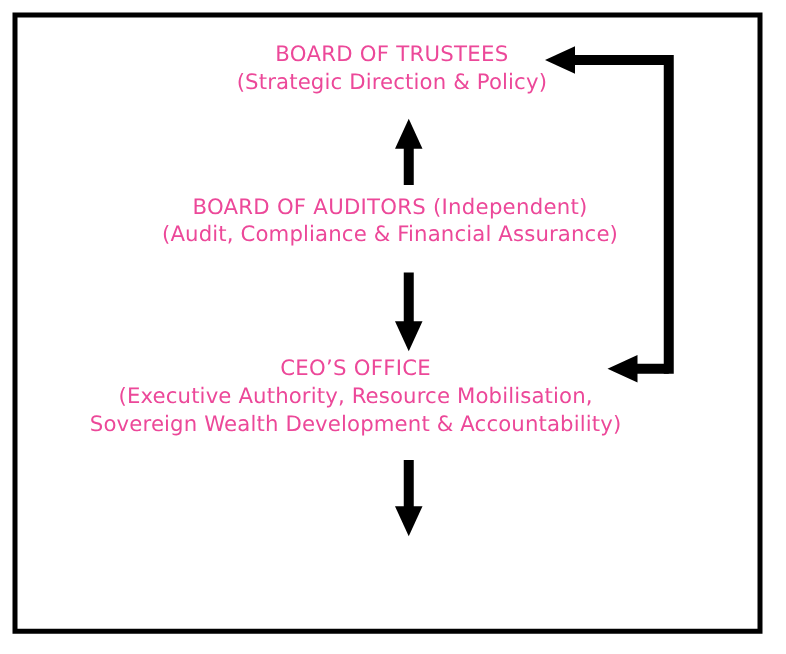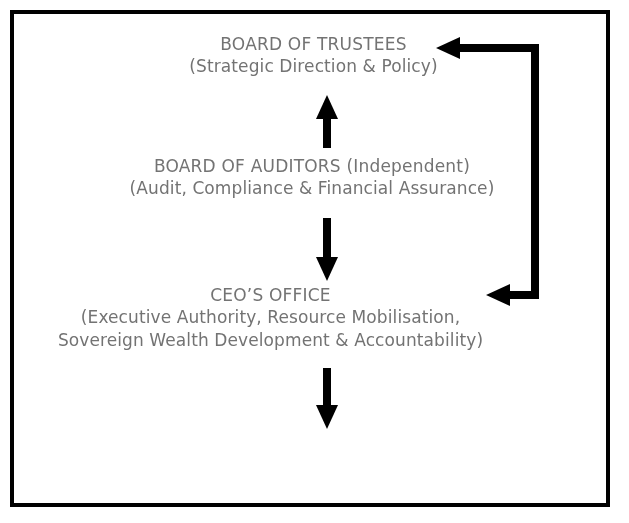--- a/index.html
+++ b/index.html
@@ -42,21 +42,21 @@
     width: 629px;
     height: 523px;
     pointer-events: none;
   }
 
   
   .node {
     position: absolute;
     text-align: center;
     line-height: 1.32;
-    color: #737373;
+    color: #ec4899;
     white-space: nowrap;
   }
   .node .line {
     display: block;
   }
   .node .title {
     font-size: 17px;
     letter-spacing: 0.2px;
   }
   .node .sub {
@@ -72,23 +72,24 @@
   #node-trustees .line { margin-left: -2px; }
 
   #node-auditors {
     left: 0;
     top: 155px;
     width: 627px;
   }
   #node-auditors .line { margin-left: -3px; }
 
   #node-ceo {
-    left: 14px;
+    left: 4px;
     top: 284px;
     width: 516px;
+    padding-left: 24px;
   }
   #node-ceo .line { margin-left: -3px; }
 
   #node-heads {
     left: 0;
     top: 434px;
     width: 629px;
   }
   #node-heads .line { margin-left: -3px; }
 </style>

